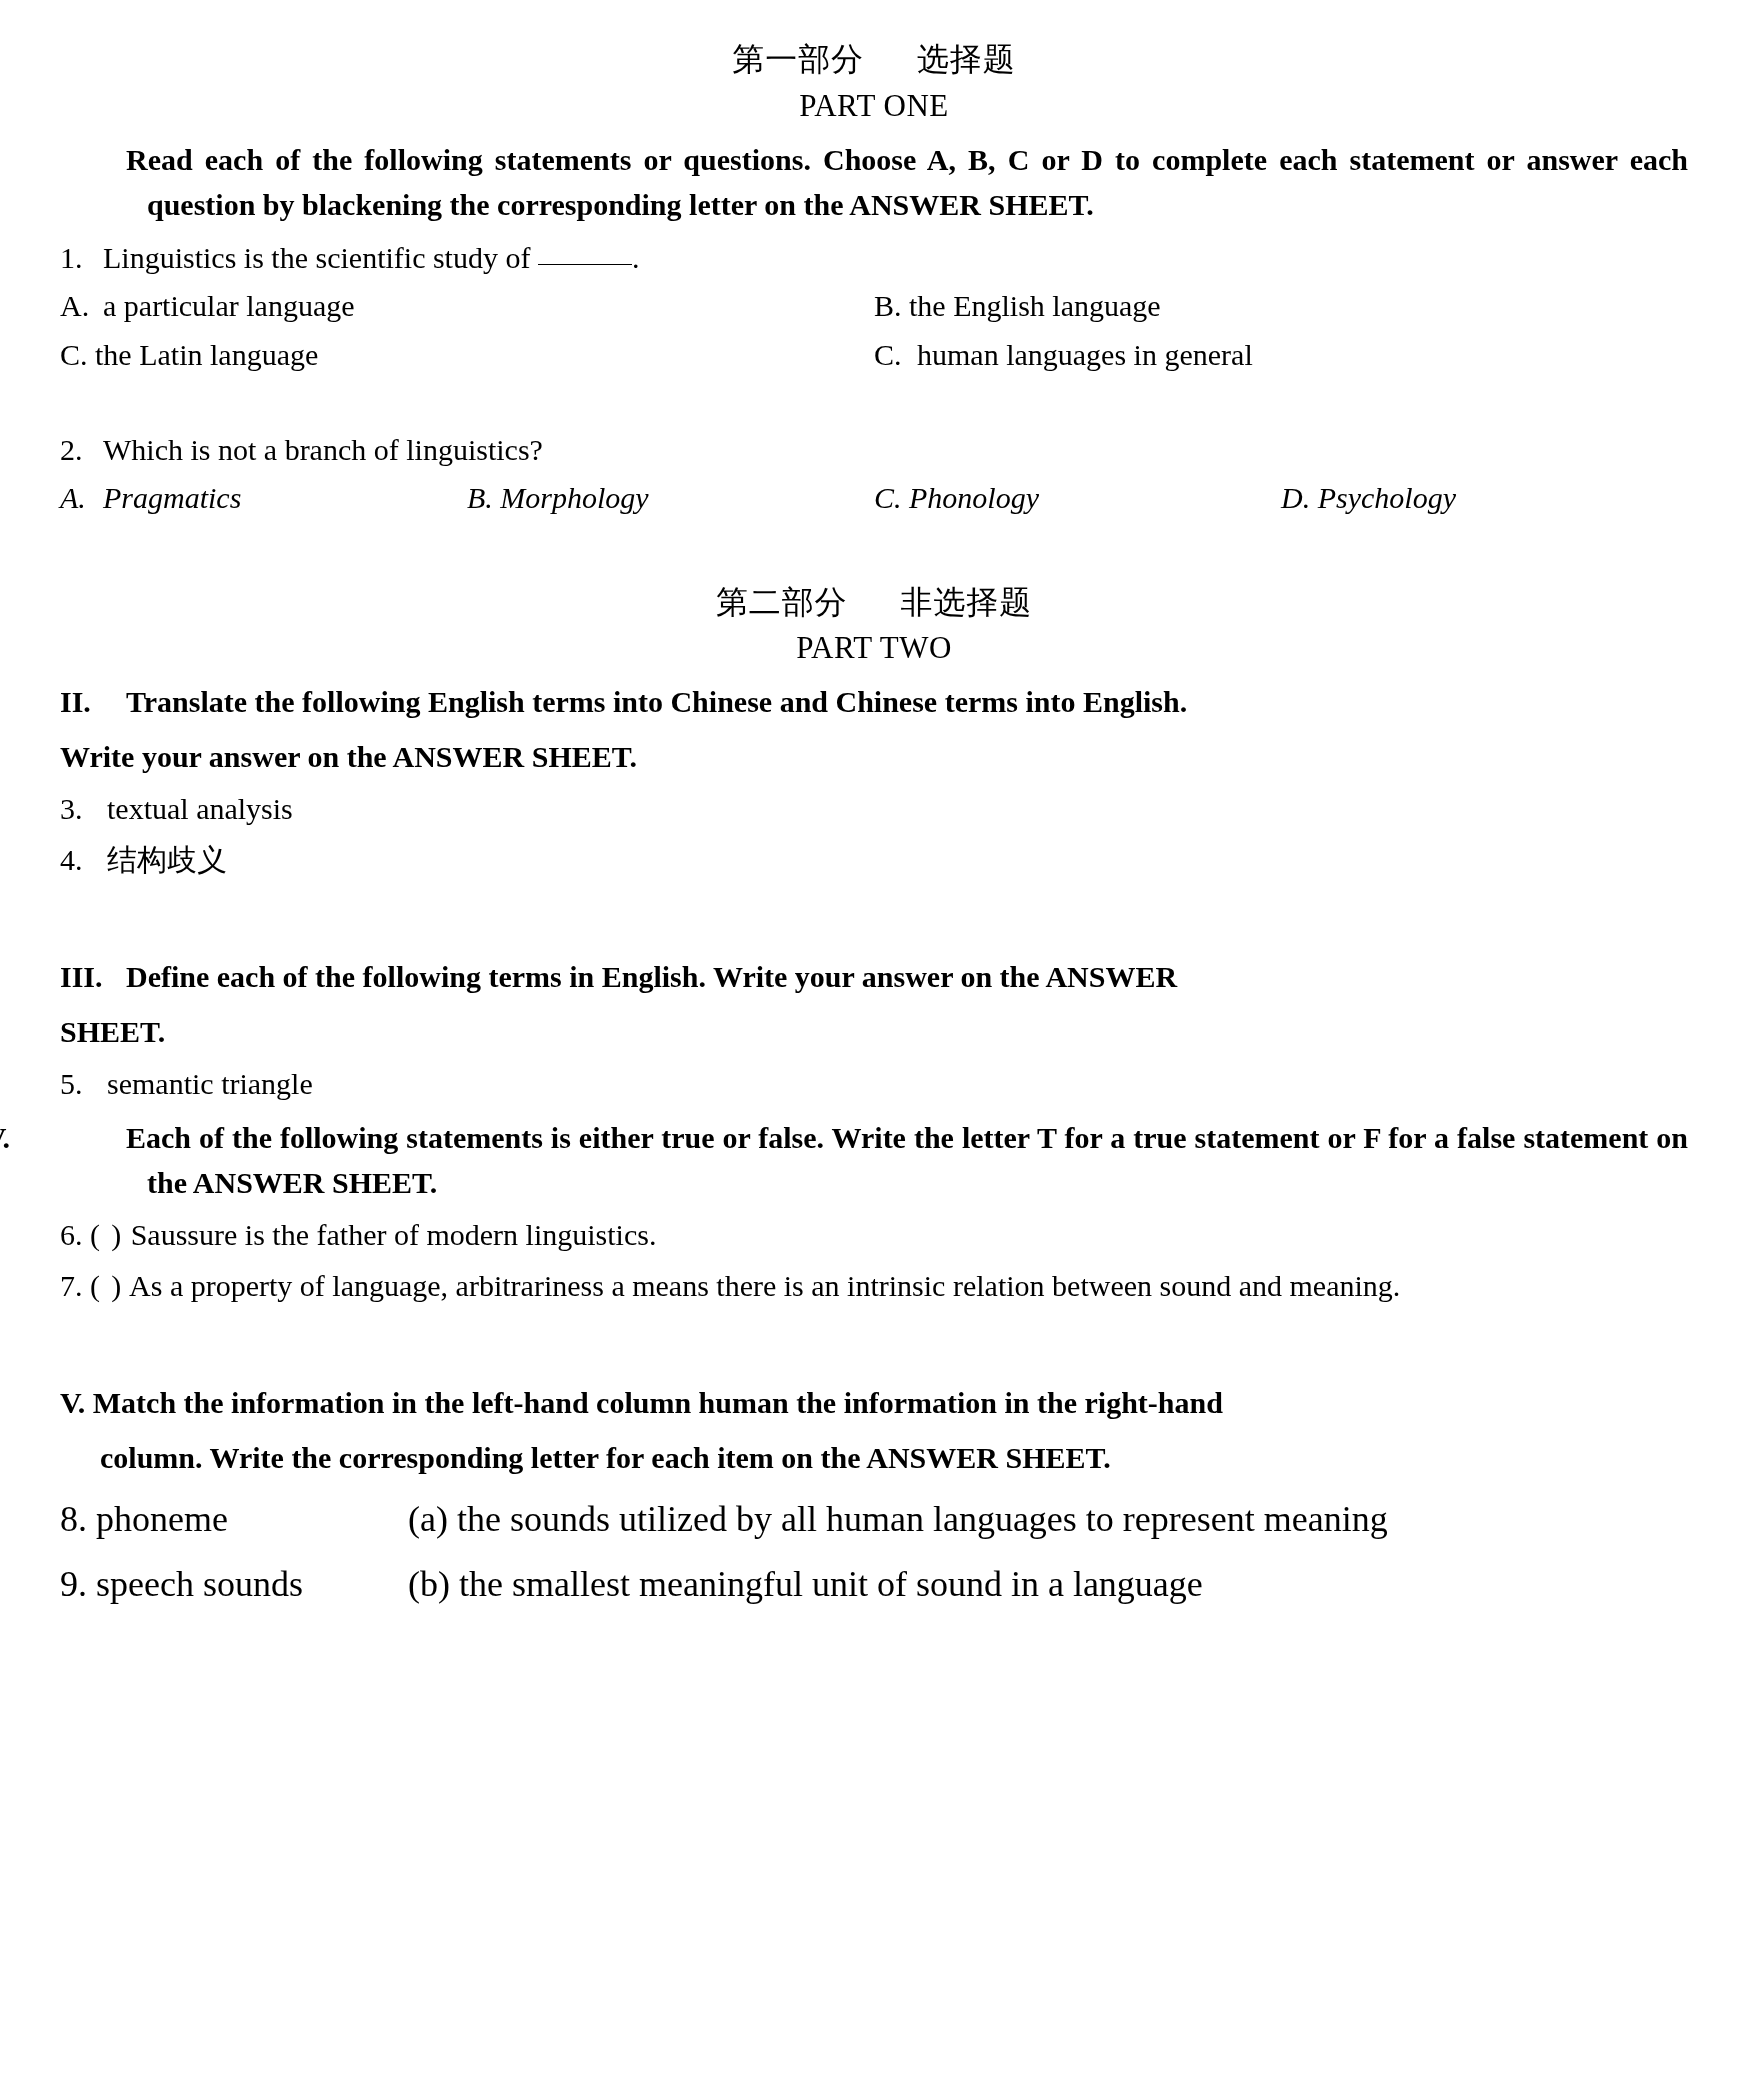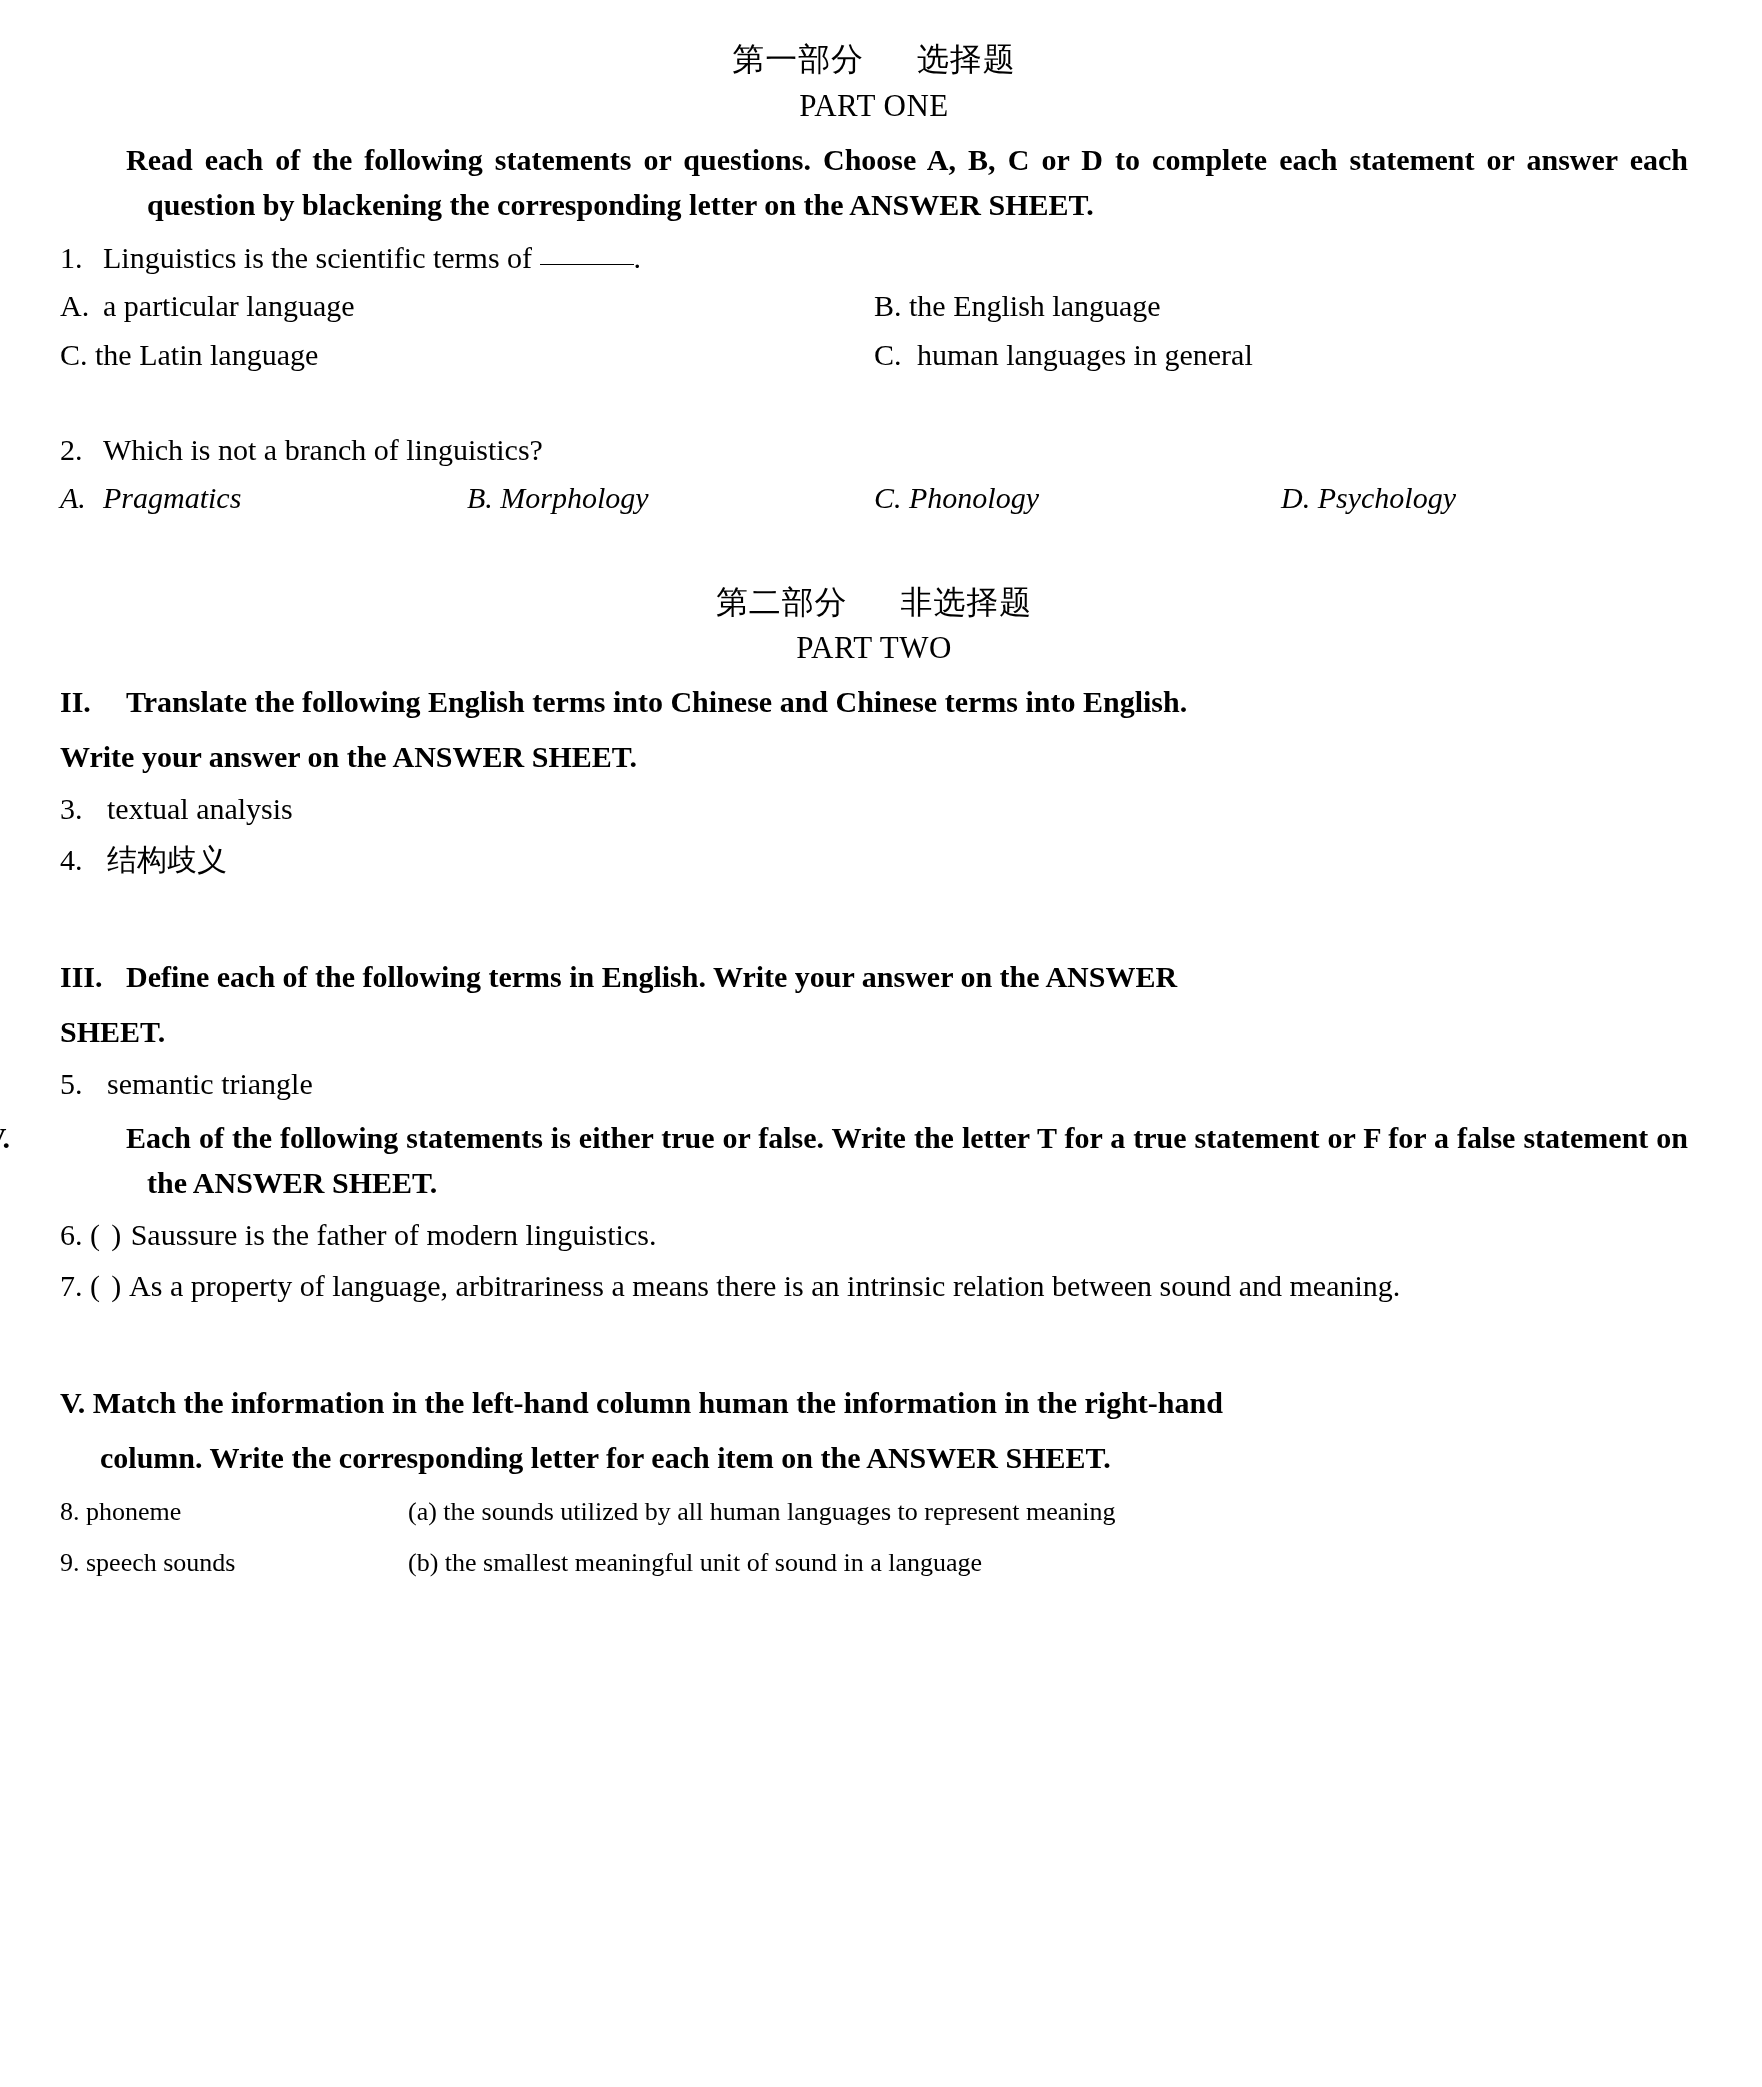--- a/index.html
+++ b/index.html
@@ -102,21 +102,21 @@
     min-width: 47px;
   }
   .hang-tf {
     padding-left: 90px;
     text-indent: -90px;
     text-align: justify;
     text-justify: inter-word;
   }
   .match-row {
     display: flex;
-    font-size: 26px;
+    font-size: 36px;
     line-height: 1.45;
     margin: 13px 0;
   }
   .match-left { width: 348px; }
   .match-right { flex: 1; }
   .tf-paren {
     letter-spacing: 1.9px;
   }
 </style>
 </head>
@@ -127,21 +127,21 @@
   <div class="center part-header-cn">
     <span>第一部分</span><span class="gap"></span><span>选择题</span>
   </div>
   <div class="center part-header-en">PART ONE</div>
 
   <div class="section-instr instr-indent">
     <span class="instr-roman">I.</span><span>Read each of the following statements or questions. Choose A, B, C or D to complete each statement or answer each question by blackening the corresponding letter on the ANSWER SHEET.</span>
   </div>
 
   <div class="q">
-    <span class="lead">1.</span><span>Linguistics is the scientific terms of</span>
+    <span class="lead">1.</span><span>Linguistics is the scientific study of</span>
     <span class="blank-line"></span><span>.</span>
   </div>
 
   <div class="q-row">
     <div class="opt2">
       <span class="opt-label">A.</span><span>a particular language</span>
     </div>
     <div class="opt2">
       <span>B.</span>
       <span>the English language</span>

